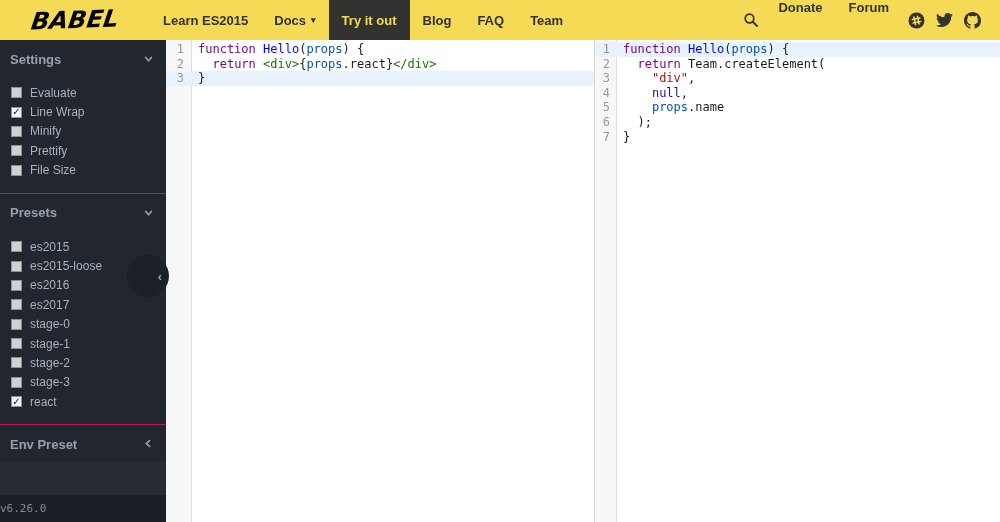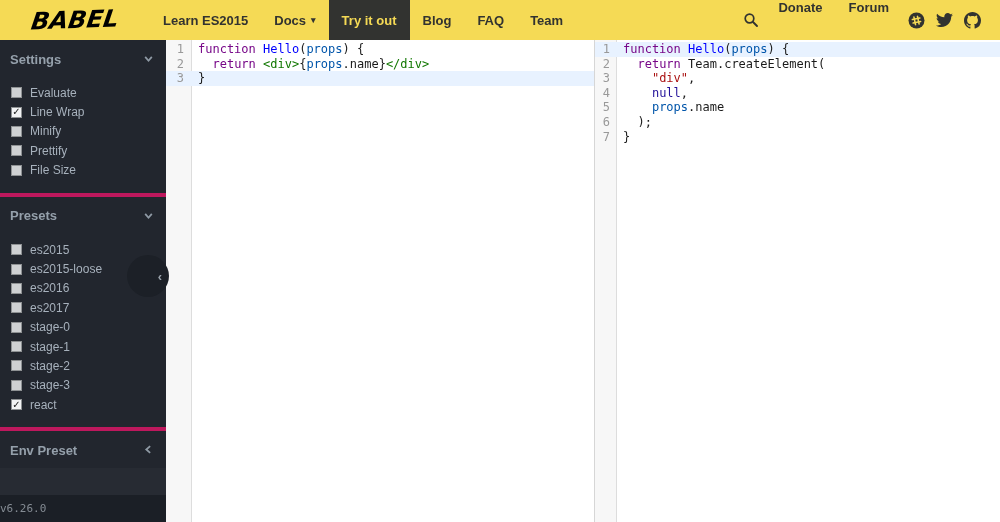--- a/index.html
+++ b/index.html
@@ -20,21 +20,21 @@
   .header-right { margin-left:auto; display:flex; align-items:flex-start; padding-right:14px; }
   .hdr-icon { display:flex; align-items:center; justify-content:center; width:28px; height:40px; cursor:pointer; }
   .hdr-link { font-size:13px; font-weight:bold; color:#323330; padding:0 13px; cursor:pointer; }
 
   
   .main { flex:1; display:flex; position:relative; min-height:0; }
 
   
   .sidebar { width:166px; background:#22262e; display:flex; flex-direction:column; flex-shrink:0; }
   .section-header { display:flex; align-items:center; justify-content:space-between;
-                    padding:10px 12px 9px 10px; border-top:4px solid #be185d; cursor:pointer; }
+                    padding:10px 12px 9px 10px; border-top:1px solid #be185d; cursor:pointer; }
   .section-header:first-child { border-top:none; }
   .section-title { font-size:13px; font-weight:bold; color:#95a0ab; }
   .section-items { padding:6px 0 13px 0; }
   .cb-row { display:flex; align-items:center; height:19.4px; padding-left:11px; cursor:pointer; }
   .cb { width:11px; height:11px; border:1px solid #8e9193; background:#cfd1d3; margin-right:8px;
         display:flex; align-items:center; justify-content:center; flex-shrink:0;
         font-size:10px; line-height:10px; color:#1c1c1c; }
   .cb.checked { background:#f2f3f4; }
   .cb-label { font-size:12px; color:#a7b1bc; }
   .env-body { flex:1; background:#272b33; }
@@ -222,21 +222,21 @@
     <div class="editors">
       <div class="editor src" id="editor-source">
           <div class="gutter-strip"></div>
           <div class="code-lines">
             <div class="line">
               <span class="ln">1</span>
               <span class="code"><span class="tok-keyword">function</span><span class="tok-plain"> </span><span class="tok-def">Hello</span><span class="tok-plain">(</span><span class="tok-variable">props</span><span class="tok-plain">) {</span></span>
             </div>
             <div class="line">
               <span class="ln">2</span>
-              <span class="code"><span class="tok-plain">  </span><span class="tok-keyword">return</span><span class="tok-plain"> </span><span class="tok-tag">&lt;div&gt;</span><span class="tok-plain">{</span><span class="tok-variable">props</span><span class="tok-plain">.name}</span><span class="tok-tag">&lt;/div&gt;</span></span>
+              <span class="code"><span class="tok-plain">  </span><span class="tok-keyword">return</span><span class="tok-plain"> </span><span class="tok-tag">&lt;div&gt;</span><span class="tok-plain">{</span><span class="tok-variable">props</span><span class="tok-plain">.react}</span><span class="tok-tag">&lt;/div&gt;</span></span>
             </div>
             <div class="line hl">
               <span class="ln">3</span>
               <span class="code"><span class="tok-plain">}</span></span>
             </div>
           </div>
         </div>
       <div class="editor out" id="editor-output">
           <div class="gutter-strip"></div>
           <div class="code-lines">

